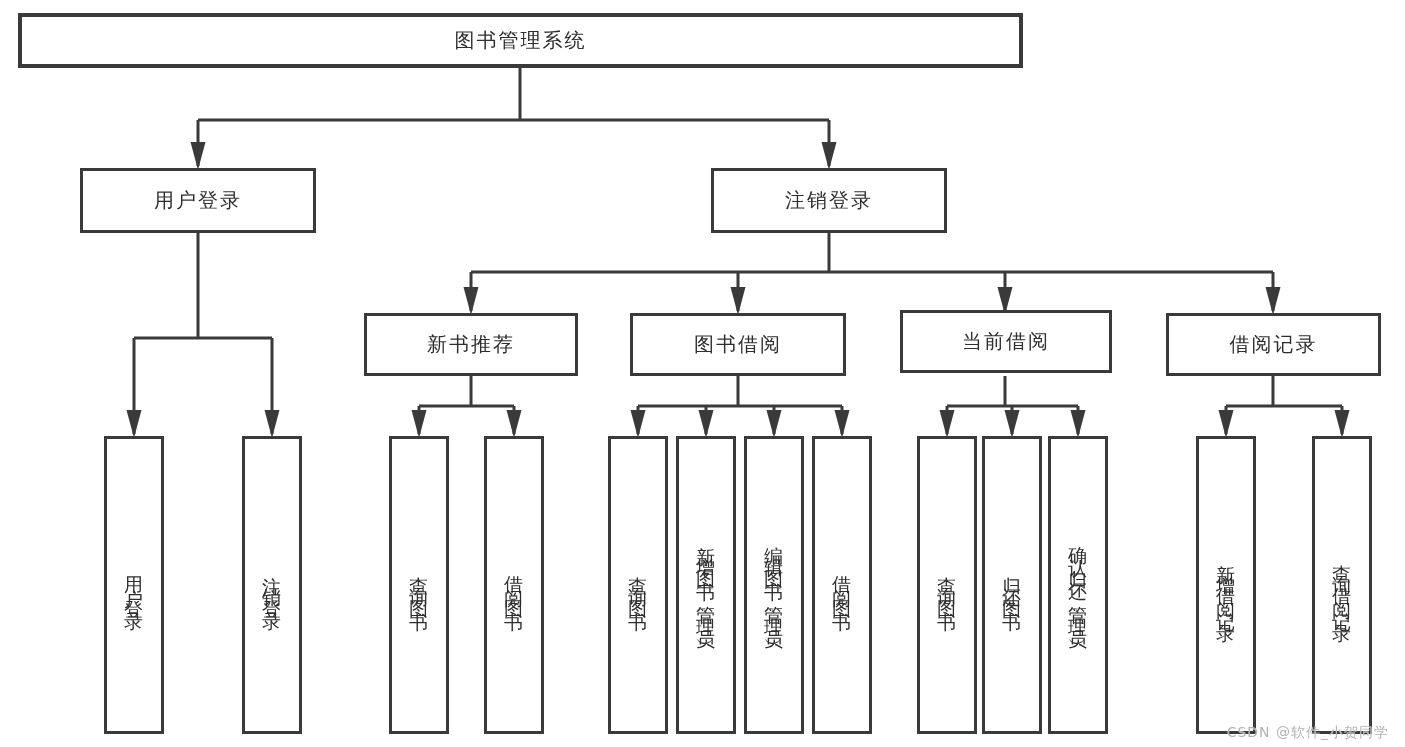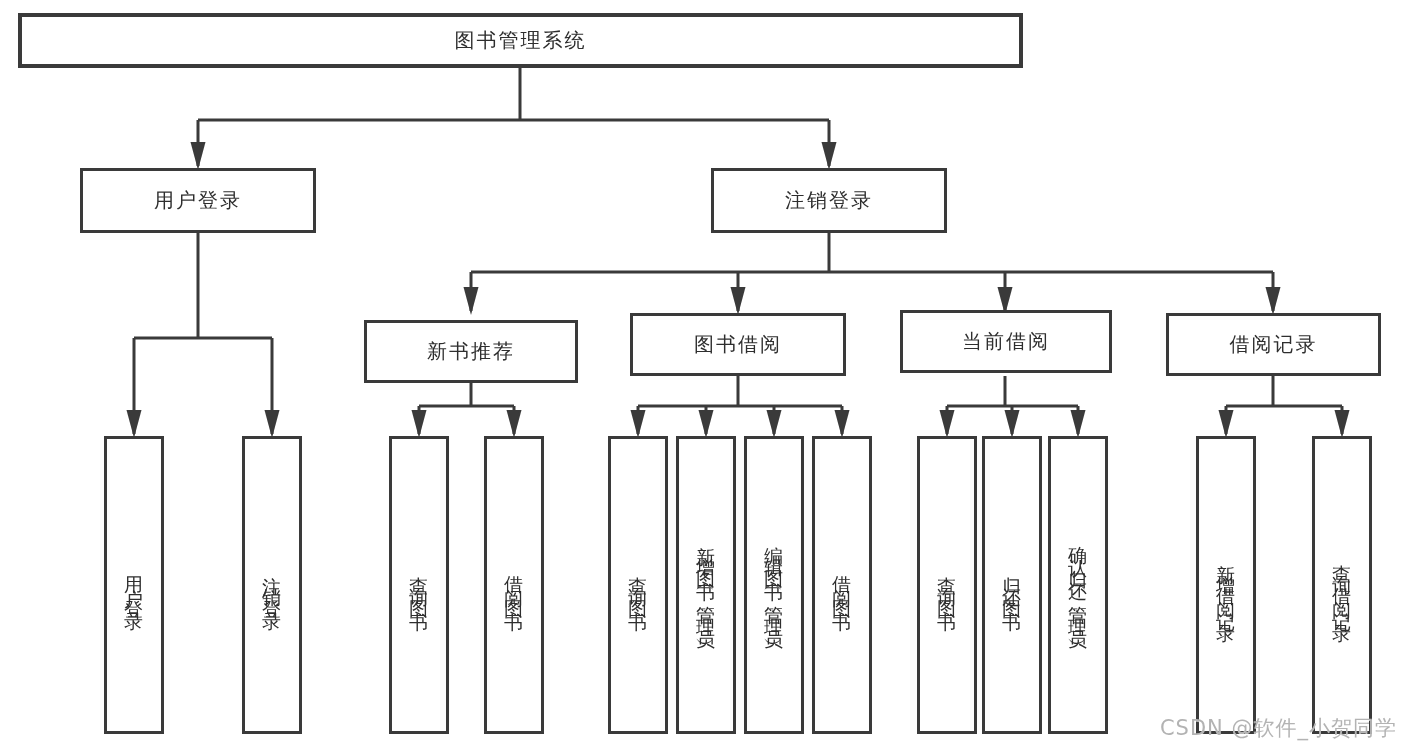--- a/index.html
+++ b/index.html
@@ -26,22 +26,22 @@
   .node.leaf{letter-spacing:normal;}
   .vtext{
     writing-mode:vertical-lr;
     text-orientation:mixed;
     font-size:19px;
     line-height:1;
     letter-spacing:12px;
     white-space:nowrap;
   }
   .watermark{
-    position:absolute;right:8px;bottom:5px;z-index:6;
-    font-size:21px;letter-spacing:1px;
+    position:absolute;right:16px;bottom:5px;z-index:6;
+    font-size:14px;letter-spacing:1px;
     color:var(--wm,#b3b3b3);
     text-shadow:0 1px 0 rgba(255,255,255,.65);
     pointer-events:none;
   }
 </style>
 </head>
 <body>
 
 <div class="stage" style="--line: #3a3a3a; --text: #2e2e2e; --bg: #ffffff; --wm: #b3b3b3;">
 
@@ -80,21 +80,21 @@
     <span>图书管理系统</span>
   </div>
 
   <div class="node" style="left:80px;top:168px;width:236px;height:65px">
     <span>用户登录</span>
   </div>
   <div class="node" style="left:711px;top:168px;width:236px;height:65px">
     <span>注销登录</span>
   </div>
 
-  <div class="node" style="left:364px;top:320px;width:214px;height:63px">
+  <div class="node" style="left:364px;top:313px;width:214px;height:63px">
     <span>新书推荐</span>
   </div>
   <div class="node" style="left:630px;top:313px;width:216px;height:63px">
     <span>图书借阅</span>
   </div>
   <div class="node" style="left:900px;top:310px;width:212px;height:63px">
     <span>当前借阅</span>
   </div>
   <div class="node" style="left:1166px;top:313px;width:215px;height:63px">
     <span>借阅记录</span>

